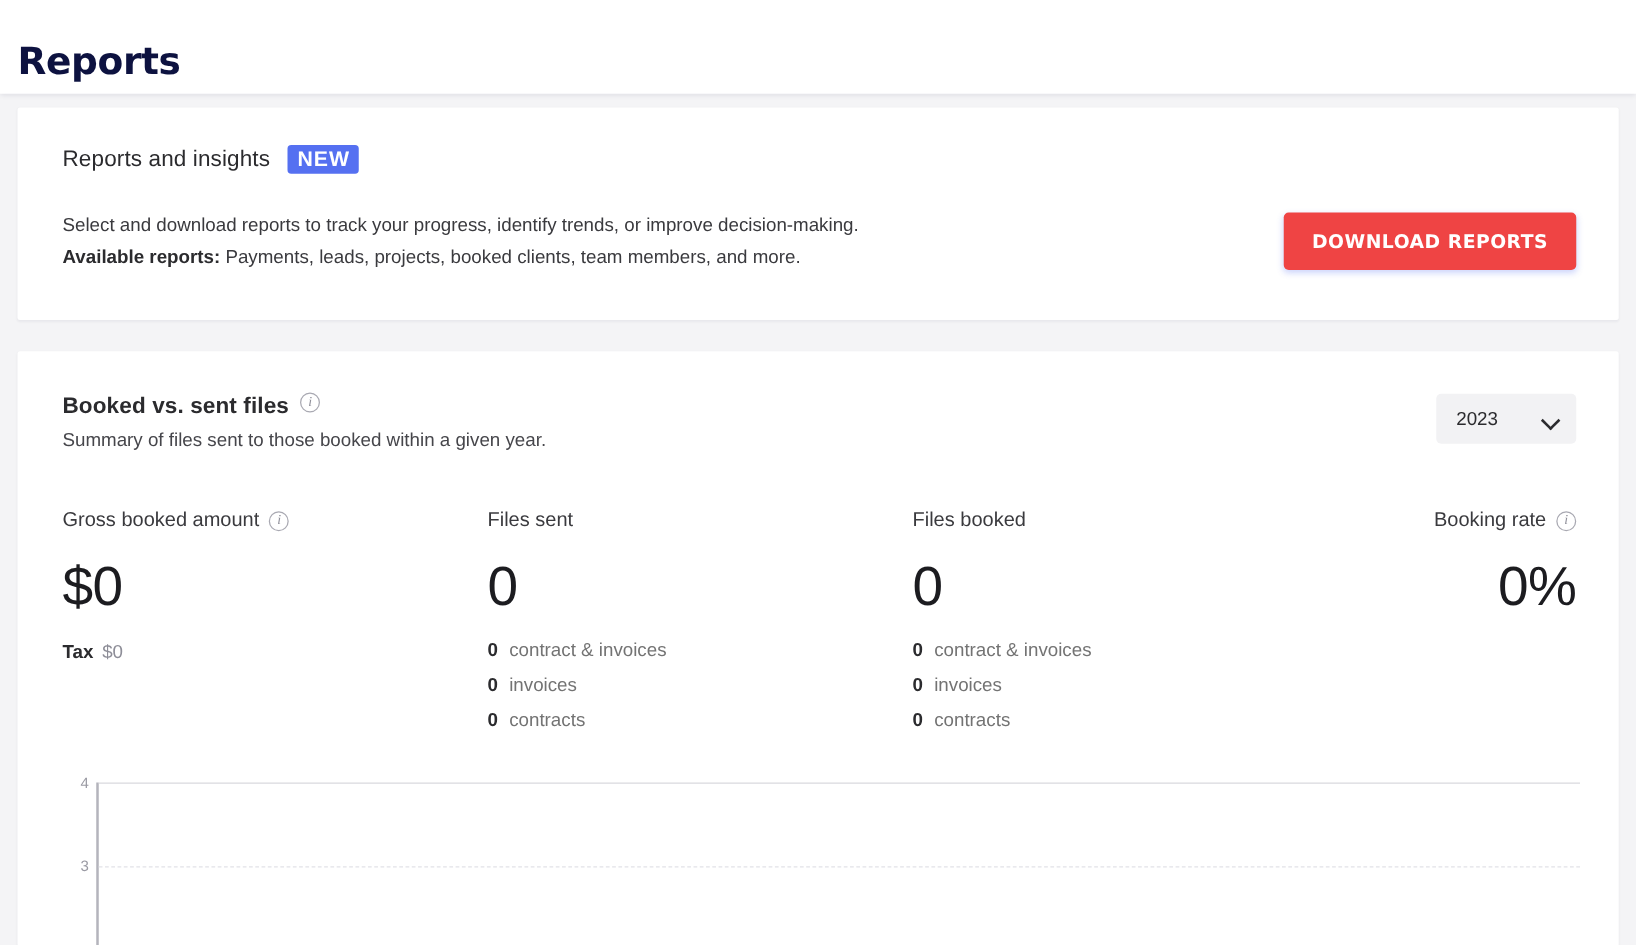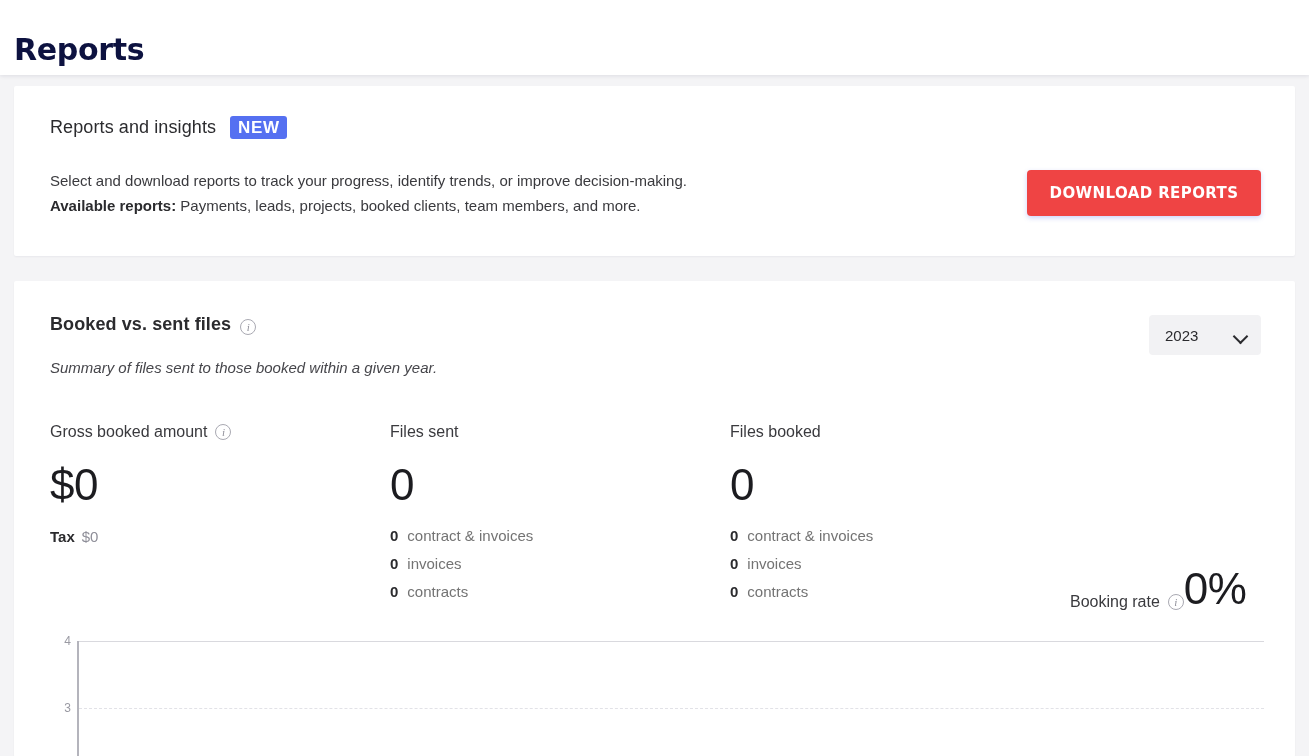--- a/index.html
+++ b/index.html
@@ -113,34 +113,33 @@
     overflow: hidden;
     position: relative;
   }
   .booked-head {
     display: flex;
     align-items: flex-start;
     justify-content: space-between;
   }
   .booked-title-row {
     display: flex;
-    align-items: flex-end;
+    align-items: flex-start;
     gap: 9px;
   }
   .booked-title {
     font-size: 18px;
     font-weight: 700;
     color: #2b2b2e;
     letter-spacing: .1px;
   }
   .booked-sub {
     font-size: 15px;
     color: #46464b;
-    margin-top: 24px;
-    font-style: italic;
+    margin-top: 9px;
   }
 
   .info-icon {
     width: 16px;
     height: 16px;
     border-radius: 50%;
     border: 1.3px solid #a9a9b2;
     color: #8f8f99;
     font-size: 11px;
     font-family: "Liberation Serif", serif;
@@ -183,21 +182,21 @@
     border-bottom: 2px solid #2b2b2e;
     transform: rotate(45deg);
   }
 
   
   .stats-row {
     display: flex;
     margin-top: 47px;
   }
   .stat { width: 340px; flex: 0 0 auto; }
-  .stat.stat-rate { width: auto; flex: 1 1 auto; display: flex; flex-direction: row; align-items: flex-end; }
+  .stat.stat-rate { width: auto; flex: 1 1 auto; display: flex; flex-direction: column; align-items: flex-end; }
 
   .stat-label-row {
     display: flex;
     align-items: center;
     gap: 8px;
   }
   .stat-label {
     font-size: 16px;
     color: #3a3a3e;
     text-align: right;

